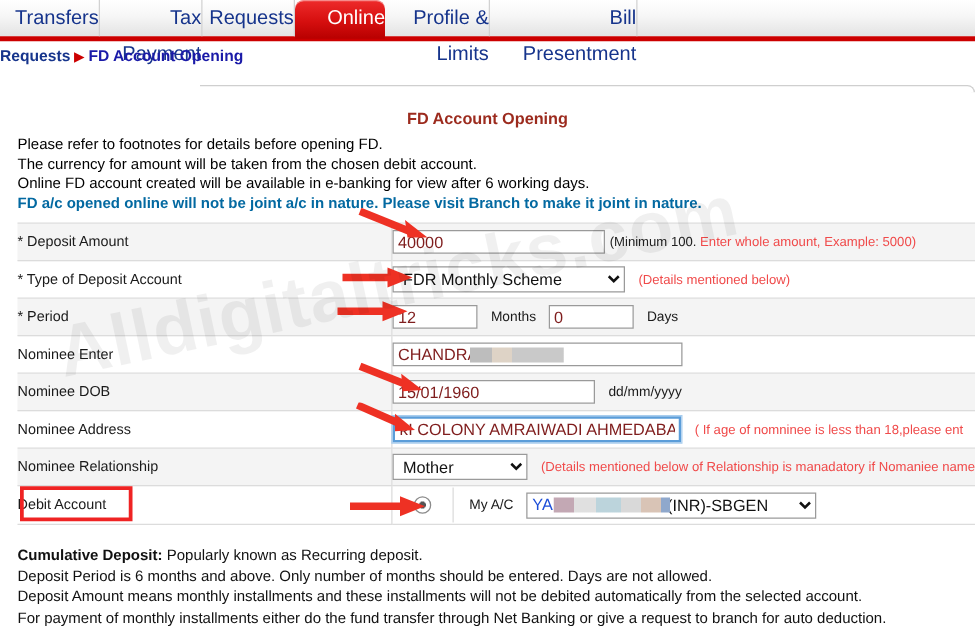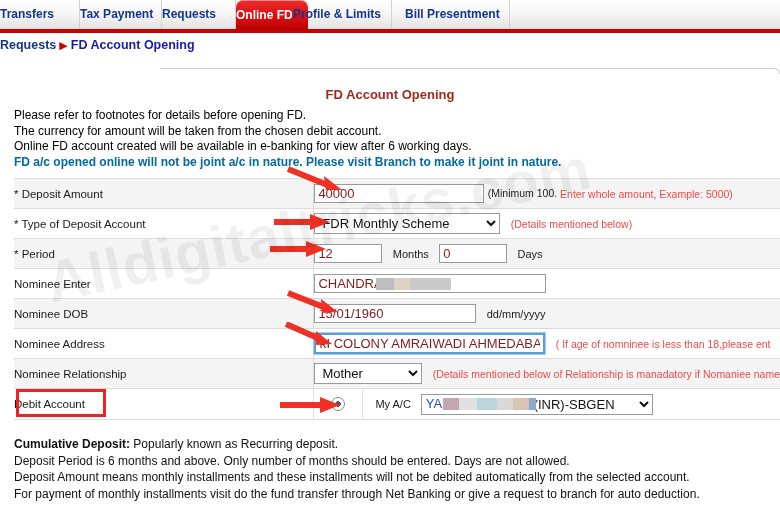--- a/index.html
+++ b/index.html
@@ -23,21 +23,21 @@
 
   
   #tabbar{
     position:absolute;left:0;top:0;width:780px;height:33px;
     background:linear-gradient(to bottom,#ffffff 0%,#f6f6f6 45%,#e3e3e3 100%);
     border-bottom:4px solid #cc0000;
     box-sizing:border-box;
   }
   .tab{
     position:absolute;top:0;height:29px;line-height:29px;
-    text-align:left;font-size:12px;font-weight:bold;
+    text-align:right;font-size:16px;font-weight:normal;
     color:#16348c;cursor:pointer;box-sizing:border-box;
     border-right:1px solid #d2d2d2;
   }
   .tab.active{
     background:linear-gradient(to bottom,#ee2b2b 0%,#d60f0f 55%,#b80000 100%);
     color:#ffffff;border-radius:7px 7px 0 0;border-right:none;
     height:31px;line-height:30px;
     box-shadow:inset 0 1px 0 rgba(255,255,255,.45);
   }
 
@@ -240,21 +240,21 @@
     </tr>
   </tbody>
 </table>
 
 <div id="debit-highlight"></div>
 
 <div id="footer">
   <div class="foot"><b>Cumulative Deposit:</b><span> Popularly known as Recurring deposit.</span></div>
   <div class="foot">Deposit Period is 6 months and above. Only number of months should be entered. Days are not allowed.</div>
   <div class="foot">Deposit Amount means monthly installments and these installments will not be debited automatically from the selected account.</div>
-  <div class="foot">For payment of monthly installments visit do the fund transfer through Net Banking or give a request to branch for auto deduction.</div>
+  <div class="foot">For payment of monthly installments either do the fund transfer through Net Banking or give a request to branch for auto deduction.</div>
 </div>
 
 <svg class="arrow" style="left:286px;top:166px" width="60" height="28" viewBox="0 0 60 28">
   <path d="M2,3 L44,20" stroke="#ee3124" stroke-width="6" fill="none"></path>
   <path d="M56,24 L38,10 L40,24 Z" fill="#ee3124"></path>
 </svg>
 
 <svg class="arrow" style="left:272px;top:212px" width="62" height="20" viewBox="0 0 62 20">
   <path d="M2,10 L42,10" stroke="#ee3124" stroke-width="6" fill="none"></path>
   <path d="M58,10 L38,2 L38,18 Z" fill="#ee3124"></path>

